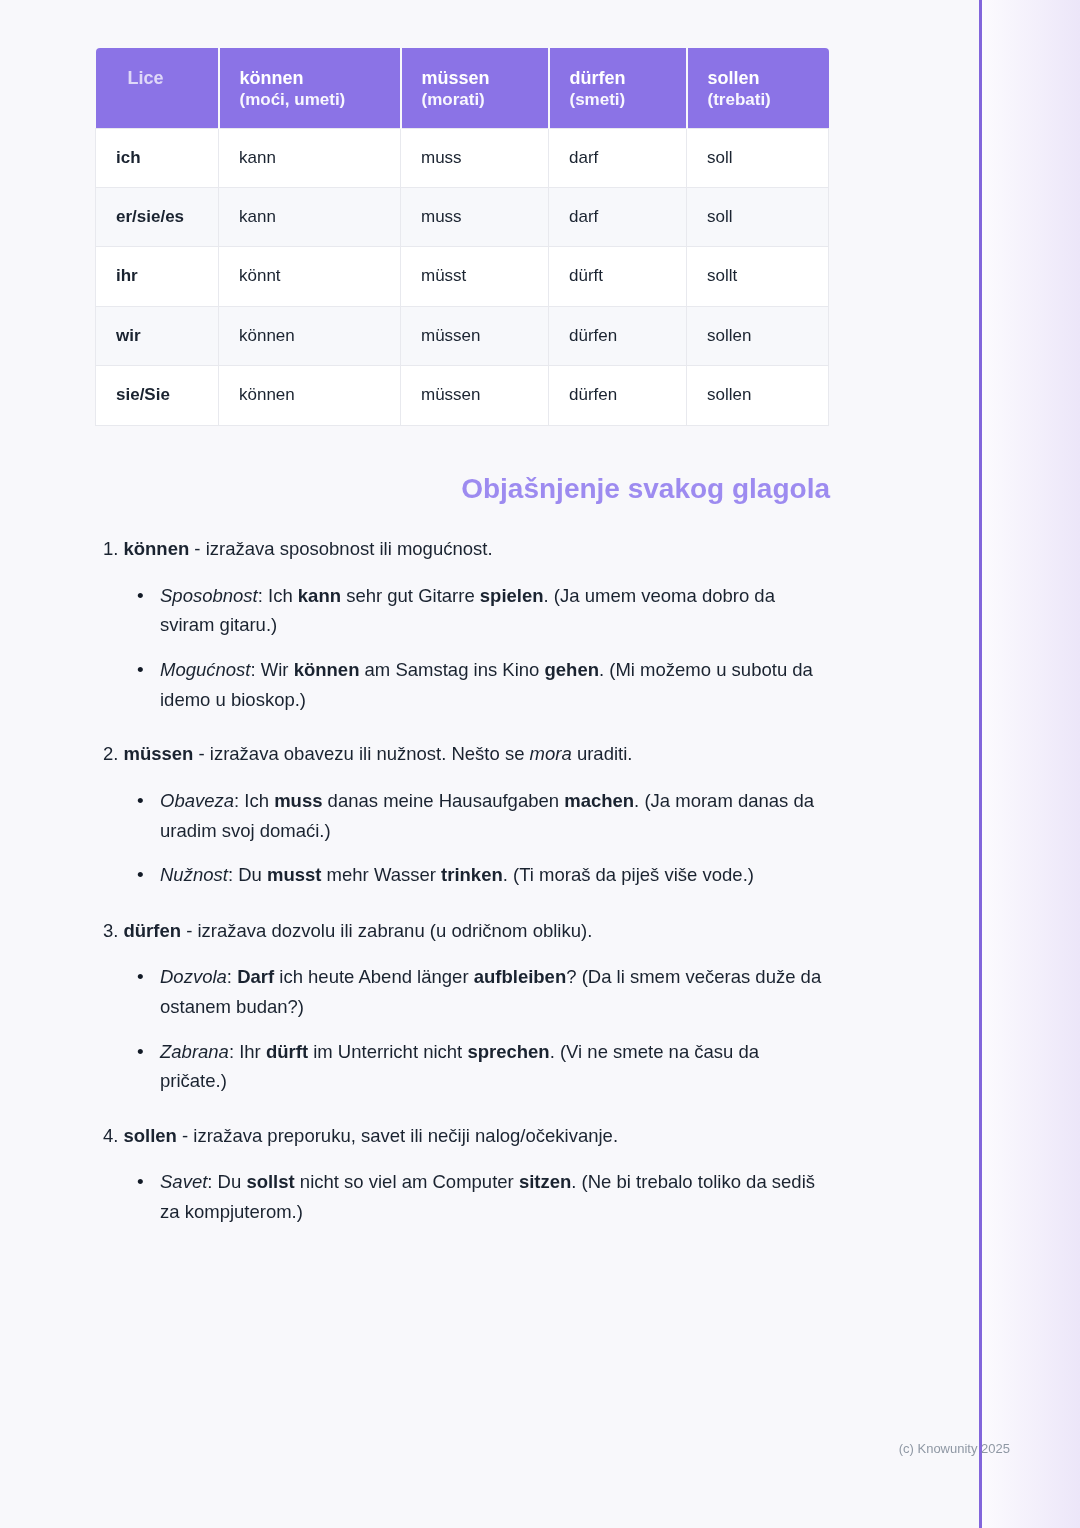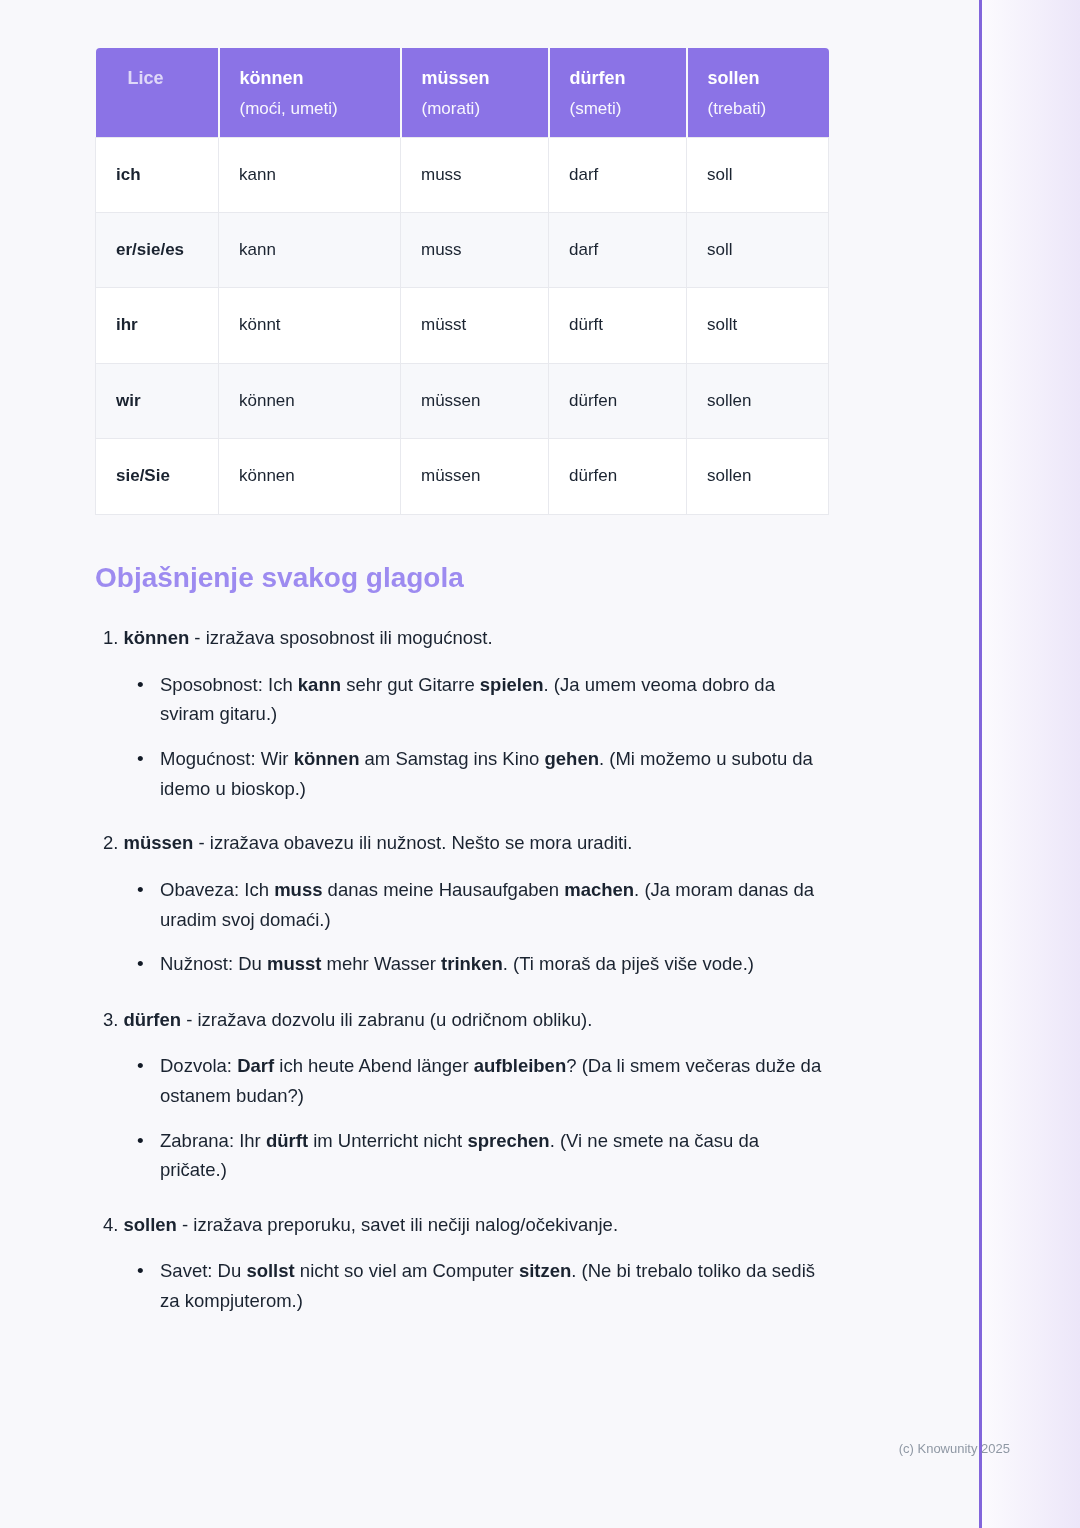--- a/index.html
+++ b/index.html
@@ -39,45 +39,46 @@
   thead th{
     background:var(--accent);color:#fff;text-align:left;vertical-align:top;
     padding:20px 20px 18px 20px;font-weight:700;
     border-right:2px solid var(--bg);
   }
   thead th:last-child{border-right:none;}
   thead th:first-child{border-top-left-radius:4px;}
   thead th:last-child{border-top-right-radius:4px;}
   .th-main{font-size:18px;line-height:1.2;}
   .th-lice{color:rgba(255,255,255,0.72);padding-left:12px;}
-  .th-sub{font-size:17px;font-weight:400;color:rgba(255,255,255,0.94);margin-top:9px;}
+  .th-sub{font-size:17px;font-weight:700;color:rgba(255,255,255,0.94);}
   tbody td{
     border:1px solid var(--border);
-    padding:27px 20px;background:#fff;line-height:1.2;
+    padding:19px 20px;background:#fff;line-height:1.2;
   }
   tbody tr:nth-child(even) td{background:var(--row-alt);}
   tbody td.pronoun{font-weight:700;}
   h1.section-title{
     margin:46px 0 30px 0;
     font-size:28px;line-height:1.2;font-weight:700;
     color:var(--heading);
+    text-align:right;
   }
   ol.expl{
     list-style:none;margin:0;padding:0 0 0 8px;
     font-size:18.5px;
   }
   ol.expl > li.item{margin-bottom:26px;}
   .intro{line-height:1.5;margin-bottom:18px;}
   .num{margin-right:5px;}
   ul.bullets{list-style:none;margin:0;padding:0 0 0 34px;}
   ul.bullets > li{display:flex;margin-bottom:15px;}
   .dot{width:23px;flex:0 0 23px;font-size:19px;line-height:1.6;color:#121a26;}
   .btext{flex:1;line-height:1.6;}
   .b{font-weight:700;}
-  .i{}
+  .i{font-style:italic;}
   .copyright{
     position:absolute;right:70px;bottom:72px;z-index:5;
     font-size:13px;color:#8f98a4;
   }
 </style>
 </head>
 <body>
 
 <div class="side-gutter"></div>
 

